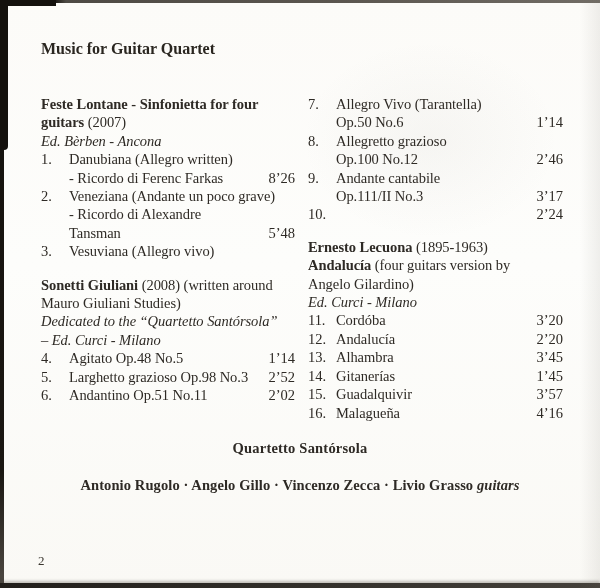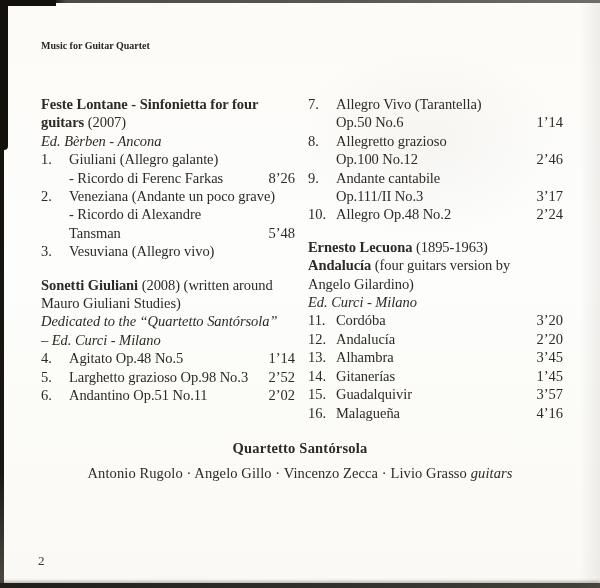--- a/index.html
+++ b/index.html
@@ -20,37 +20,37 @@
   .edge-bottom { position:absolute; bottom:0; left:0; right:0; height:5px;
     background:linear-gradient(90deg,#211e1a 0%,#35322d 60%,#45413b 100%);
     box-shadow:0 -2px 3px rgba(80,74,66,.35); }
   .shade-right { position:absolute; top:0; right:0; width:20px; height:100%;
     background:linear-gradient(90deg,rgba(110,105,96,0) 0%,rgba(110,105,96,.10) 100%); }
   .shade-mid { position:absolute; top:40px; left:300px; width:260px; height:200px;
     background:radial-gradient(ellipse at center,rgba(120,114,104,.05),rgba(120,114,104,0) 70%); }
 
   .header { position:absolute; left:41px; top:37px; }
   .title { font-size:17.5px; font-weight:bold; letter-spacing:.2px; color:#221e19; }
-  .subtitle { font-size:10px; font-weight:bold; margin-top:3px; color:#2a2620; }
+  .subtitle { font-size:16px; font-weight:bold; margin-top:3px; color:#2a2620; }
 
   .col { position:absolute; top:95px; font-size:14.5px; line-height:18.4px; letter-spacing:-.05px; }
   .col-left  { left:41px;  width:254px; }
   .col-right { left:308px; width:255px; }
 
   .line { display:flex; white-space:nowrap;align-items:flex-end; }
   .num  { flex:none; width:28px; }
   .cont { padding-left:28px; }
   .text { flex:none; }
   .time { flex:none; margin-left:auto; padding-left:6px; }
   .b { font-weight:bold; }
   .i { font-style:italic; }
 
   .footer { position:absolute; left:0; right:0; top:440px; text-align:center; font-size:14.5px; }
   .ensemble { font-weight:bold; letter-spacing:.2px; }
-  .performers { margin-top:8px; letter-spacing:.1px; }
+  .performers { margin-top:20px; letter-spacing:.1px;font-weight:bold; }
 
   .page-number { position:absolute; left:38px; top:553px; font-size:13px; color:#3a362f; }
 </style>
 </head>
 <body>
 
 <div class="page">
 
   <div class="shade-mid"></div>
   <div class="edge-top"></div>
@@ -69,21 +69,21 @@
         <span class="text"><span class="b">Feste Lontane - Sinfonietta for four</span></span>
       </div>
       <div class="line">
         <span class="text"><span class="b">guitars</span><span> (2007)</span></span>
       </div>
       <div class="line">
         <span class="text"><span class="i">Ed. Bèrben - Ancona</span></span>
       </div>
       <div class="line">
         <span class="num">1.</span>
-        <span class="text"><span>Giuliani (Allegro galante)</span></span>
+        <span class="text"><span>Danubiana (Allegro written)</span></span>
       </div>
       <div class="line">
         <span class="text cont"><span>- Ricordo di Ferenc Farkas</span></span>
         <span class="time">8’26</span>
       </div>
       <div class="line">
         <span class="num">2.</span>
         <span class="text"><span>Veneziana (Andante un poco grave)</span></span>
       </div>
       <div class="line">
@@ -146,21 +146,20 @@
       <div class="line">
         <span class="num">9.</span>
         <span class="text"><span>Andante cantabile</span></span>
       </div>
       <div class="line">
         <span class="text cont"><span>Op.111/II No.3</span></span>
         <span class="time">3’17</span>
       </div>
       <div class="line">
         <span class="num">10.</span>
-        <span class="text"><span>Allegro Op.48 No.2</span></span>
         <span class="time">2’24</span>
       </div>
       <div class="spacer" style="height: 14px;"></div>
       <div class="line">
         <span class="text"><span class="b">Ernesto Lecuona</span><span> (1895-1963)</span></span>
       </div>
       <div class="line">
         <span class="text"><span class="b">Andalucía</span><span> (four guitars version by</span></span>
       </div>
       <div class="line">

